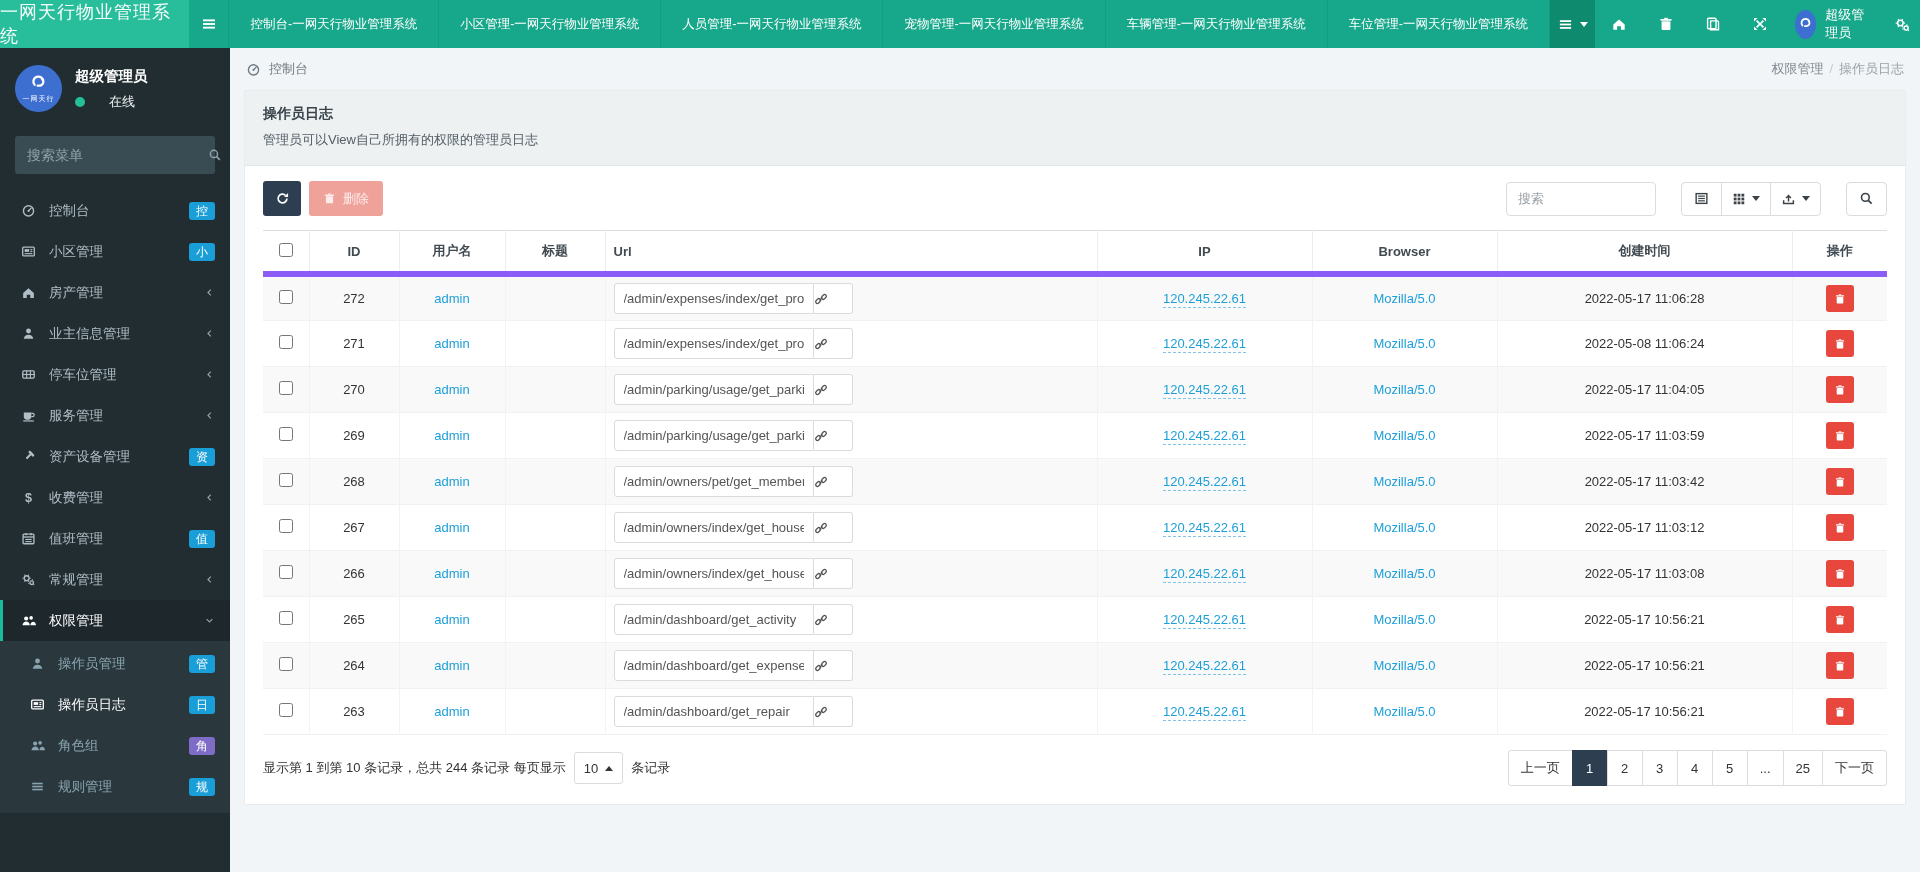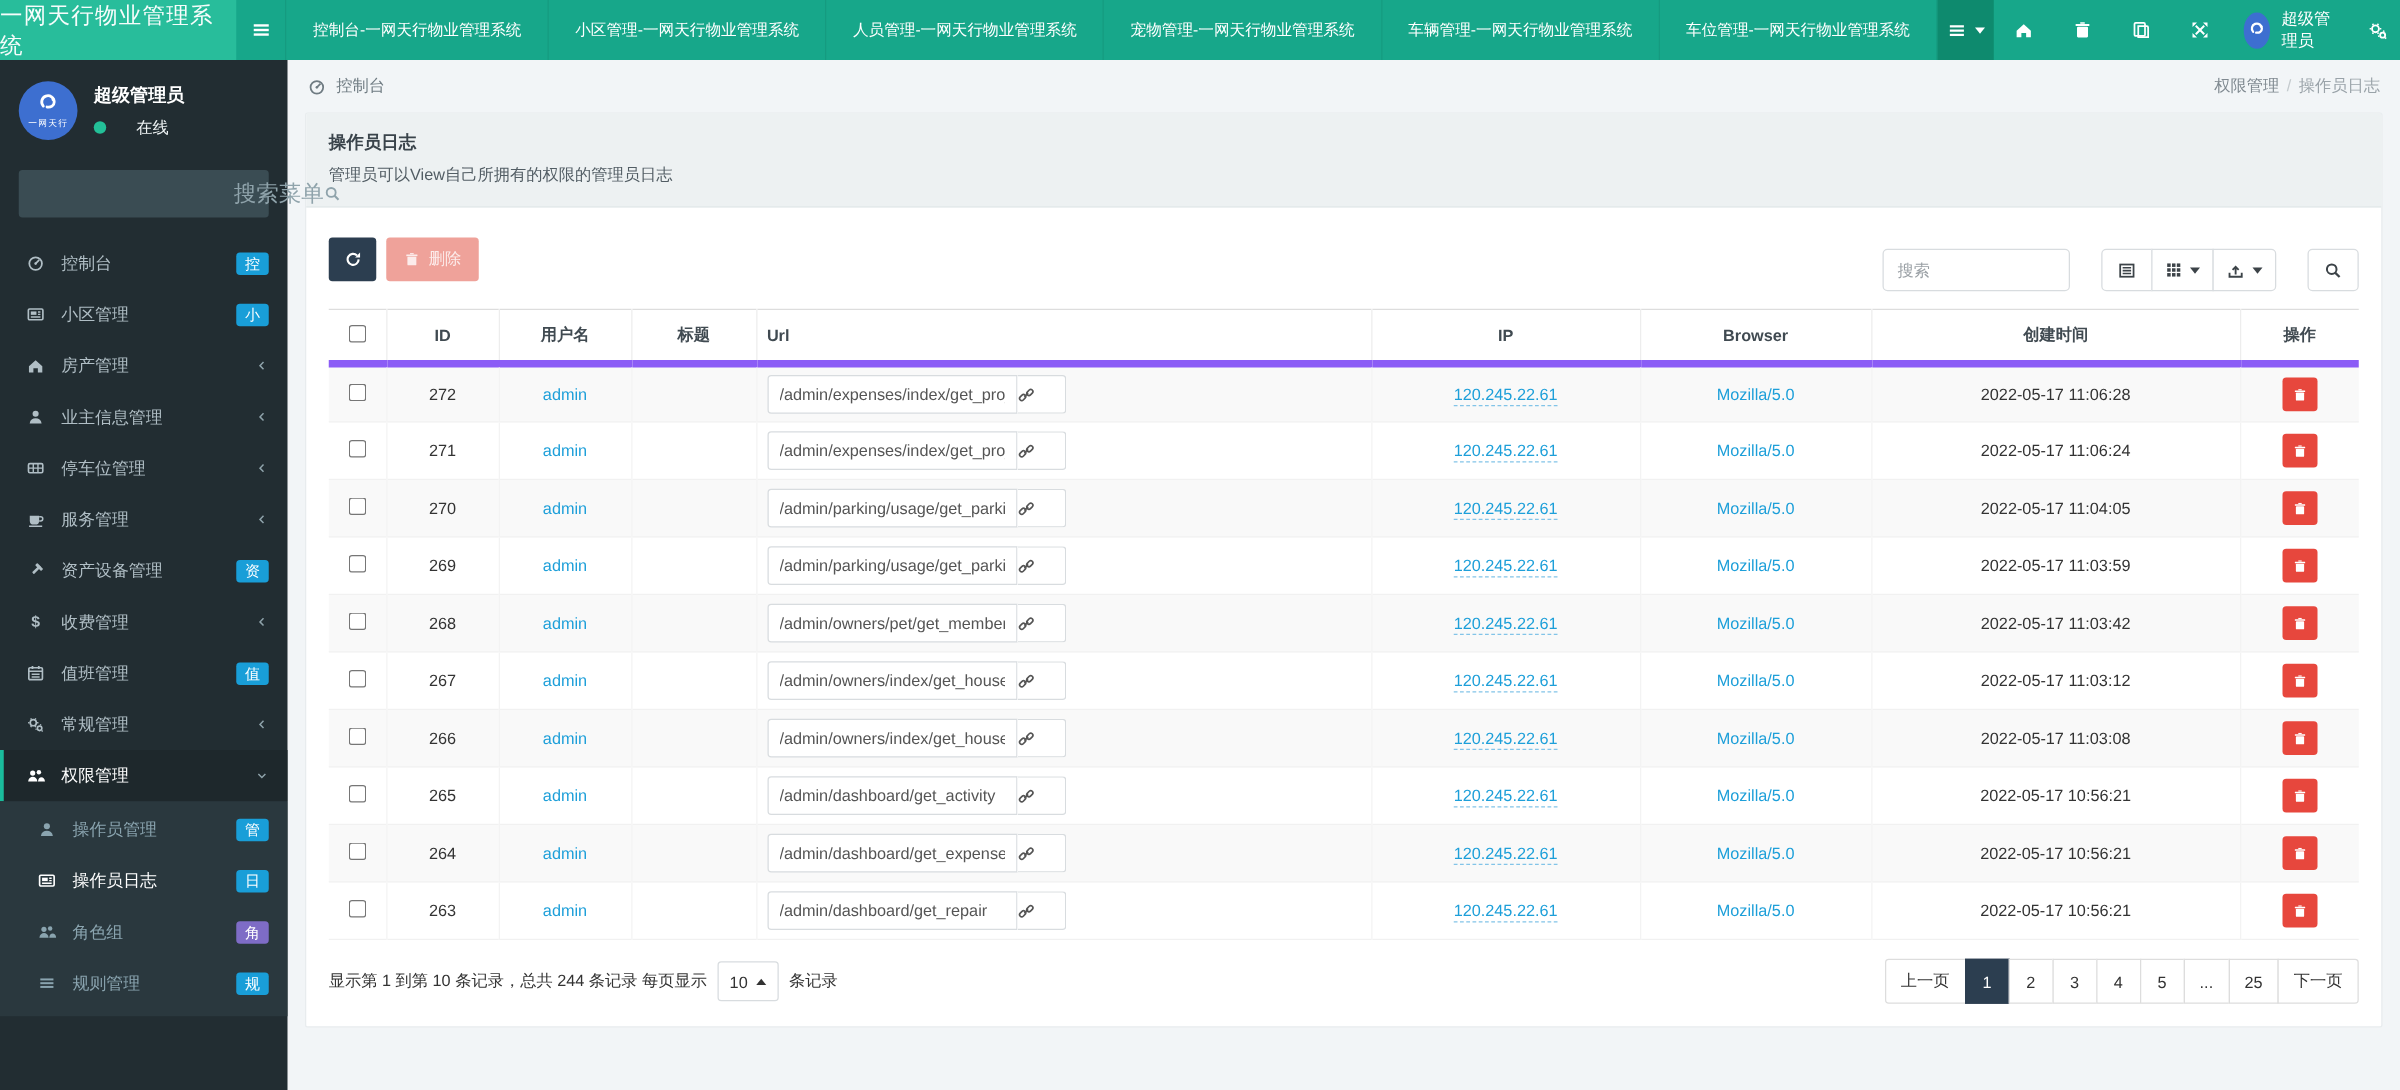--- a/index.html
+++ b/index.html
@@ -35,21 +35,21 @@
   .sidebar { position:fixed; top:48px; left:0; bottom:0; width:230px; background:#222d32; }
   .user-panel { display:flex; align-items:center; gap:13px; padding:17px 15px 14px; }
   .user-avatar { width:47px; height:47px; font-size:7px; }
   .user-avatar .logo-cn { margin-top:1px; letter-spacing:1px; }
   .user-meta .name { color:#fff; font-size:14.5px; font-weight:bold; margin-bottom:7px; }
   .user-meta .status { color:#eef3f4; font-size:13px; display:flex; align-items:center; gap:24px; }
   .status-dot { width:10px; height:10px; border-radius:50%; background:#23c098; }
   .menu-search { margin:10px 15px 16px; background:#3a4c53; border-radius:3px; height:38px;
     display:flex; align-items:center; padding:0 12px; }
   .menu-search input { flex:1; background:transparent; border:none; outline:none;
-    color:#cfd8dc; font-size:18px; font-family:inherit;text-align:right; }
+    color:#cfd8dc; font-size:14px; font-family:inherit; }
   .menu-search input::placeholder { color:#8fa3ab; }
   .menu-search .ic { color:#8fa3ab; }
   .menu { list-style:none; }
   .menu-item { height:41px; display:flex; align-items:center; padding:0 15px 0 19px;
     color:#b0bec5; font-size:13.5px; cursor:pointer; }
   .menu-item .mi-icon { width:18px; margin-right:12px; display:flex; justify-content:center; }
   .menu-item.active { background:#1e282c; color:#fff; border-left:3px solid #1abc9c; padding-left:16px; }
   .badge { margin-left:auto; background:#199ed8; color:#fff; font-size:12px;
     padding:3px 7px; border-radius:3px; line-height:1; }
   .badge.purple { background:#7e6cc6; }
@@ -73,21 +73,21 @@
   .panel-sub { font-size:13px; color:#525d64; margin-top:8px; }
   .panel-body { padding:15px 18px 18px; }
 
   .toolbar { display:flex; justify-content:space-between; align-items:center; margin-bottom:14px; }
   .tb-left { display:flex; }
   .btn { border:none; border-radius:3px; cursor:pointer; font-family:inherit; font-size:13px;
     display:flex; align-items:center; justify-content:center; }
   .btn-refresh { width:38px; height:35px; background:#2c3e50; color:#fff; }
   .btn-del { height:35px; padding:0 14px; margin-left:8px; background:#efa29a; color:#fceceb;
     gap:7px; cursor:default; }
-  .tb-right { display:flex; gap:25px;margin-top:18px; }
+  .tb-right { display:flex; gap:25px; }
   .tb-search input { width:150px; height:34px; border:1px solid #d8dcdf; border-radius:4px;
     padding:0 11px; font-size:13px; color:#555; outline:none; font-family:inherit; }
   .tb-search input::placeholder { color:#9aa0a5; }
   .btn-group { display:flex; }
   .btn-white { height:34px; min-width:41px; background:#fff; border:1px solid #d8dcdf;
     color:#3c4348; gap:6px; padding:0 10px; border-radius:0; }
   .btn-group .btn-white + .btn-white { margin-left:-1px; }
   .btn-group .btn-white:first-child { border-radius:4px 0 0 4px; }
   .btn-group .btn-white:last-child { border-radius:0 4px 4px 0; }
   .btn-single { border-radius:4px; }
@@ -646,21 +646,21 @@
                         <g fill="none" stroke="currentColor" stroke-width="1.5">
                           <rect x="1.6" y="8.4" width="6.2" height="3.9" rx="1.95" transform="rotate(-45 4.7 10.35)"></rect>
                           <rect x="8.2" y="3.7" width="6.2" height="3.9" rx="1.95" transform="rotate(-45 11.3 5.65)"></rect>
                           <line x1="6.3" y1="9.7" x2="9.7" y2="6.3"></line>
                         </g>
                       </svg></span></button>
                 </span>
               </td>
               <td><a class="lnk ip-lnk">120.245.22.61</a></td>
               <td><a class="lnk">Mozilla/5.0</a></td>
-              <td>2022-05-17 11:06:24</td>
+              <td>2022-05-08 11:06:24</td>
               <td>
                 <button class="btn btn-row-del">
                   <span>
                     <svg class="ic" width="12" height="12" viewBox="0 0 16 16">
                       <rect x="3.6" y="5.3" width="8.8" height="8.6" rx="0.9" fill="currentColor"></rect>
                       <rect x="2.5" y="3.1" width="11" height="1.7" rx="0.4" fill="currentColor"></rect>
                       <rect x="6.2" y="1.8" width="3.6" height="1.2" fill="currentColor"></rect>
                     </svg>
                   </span>
                 </button>

